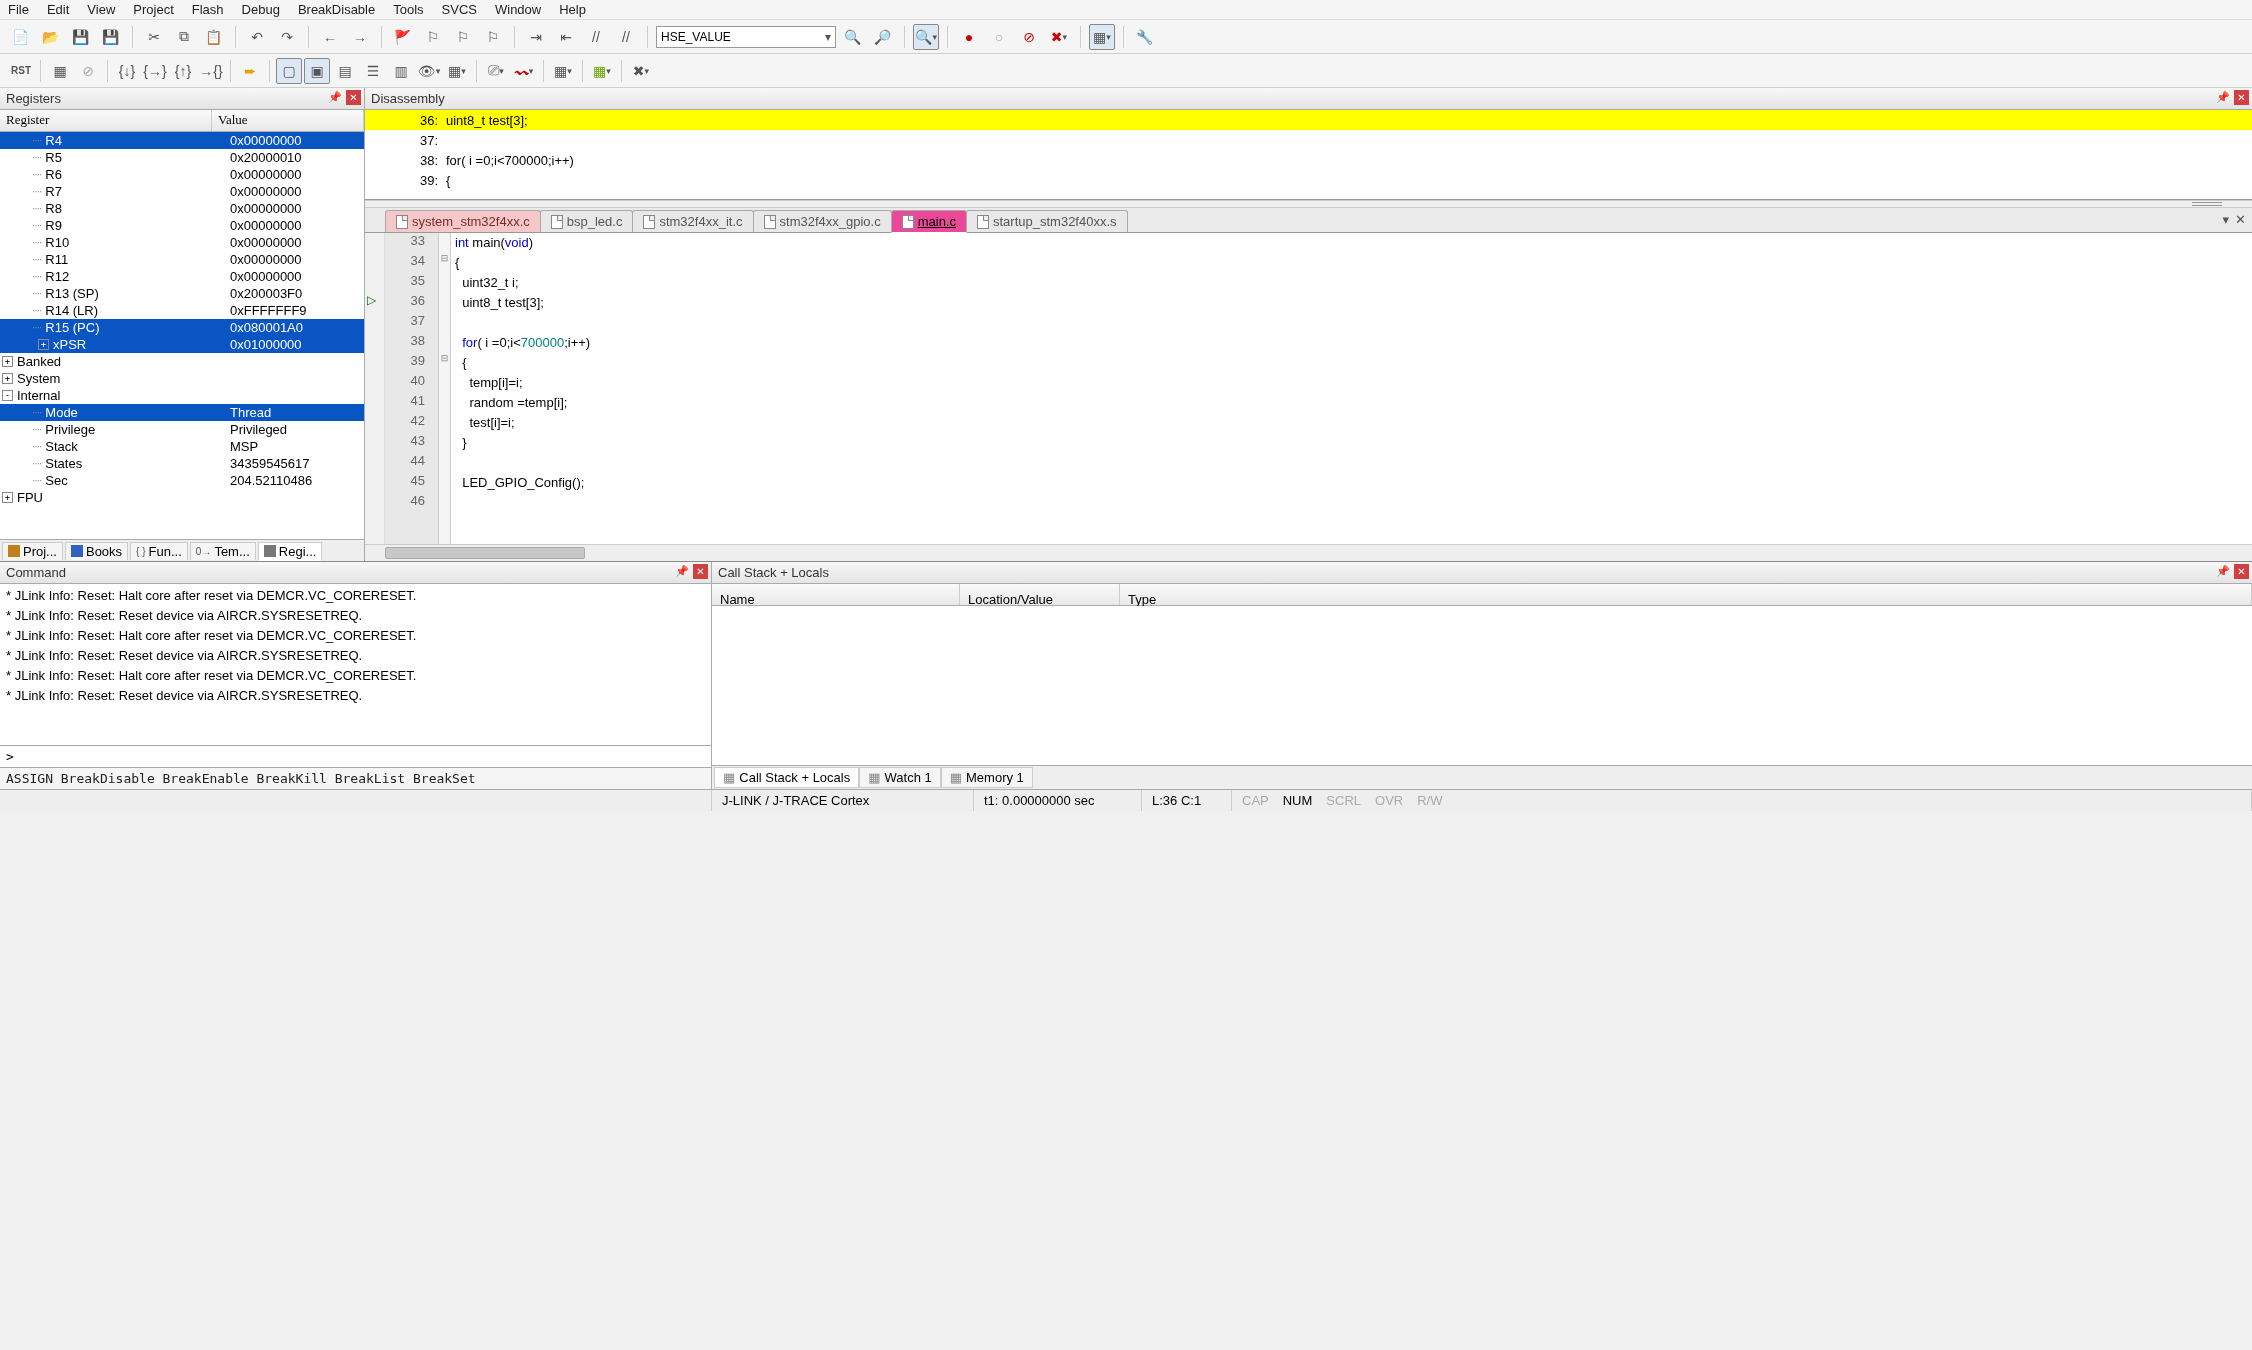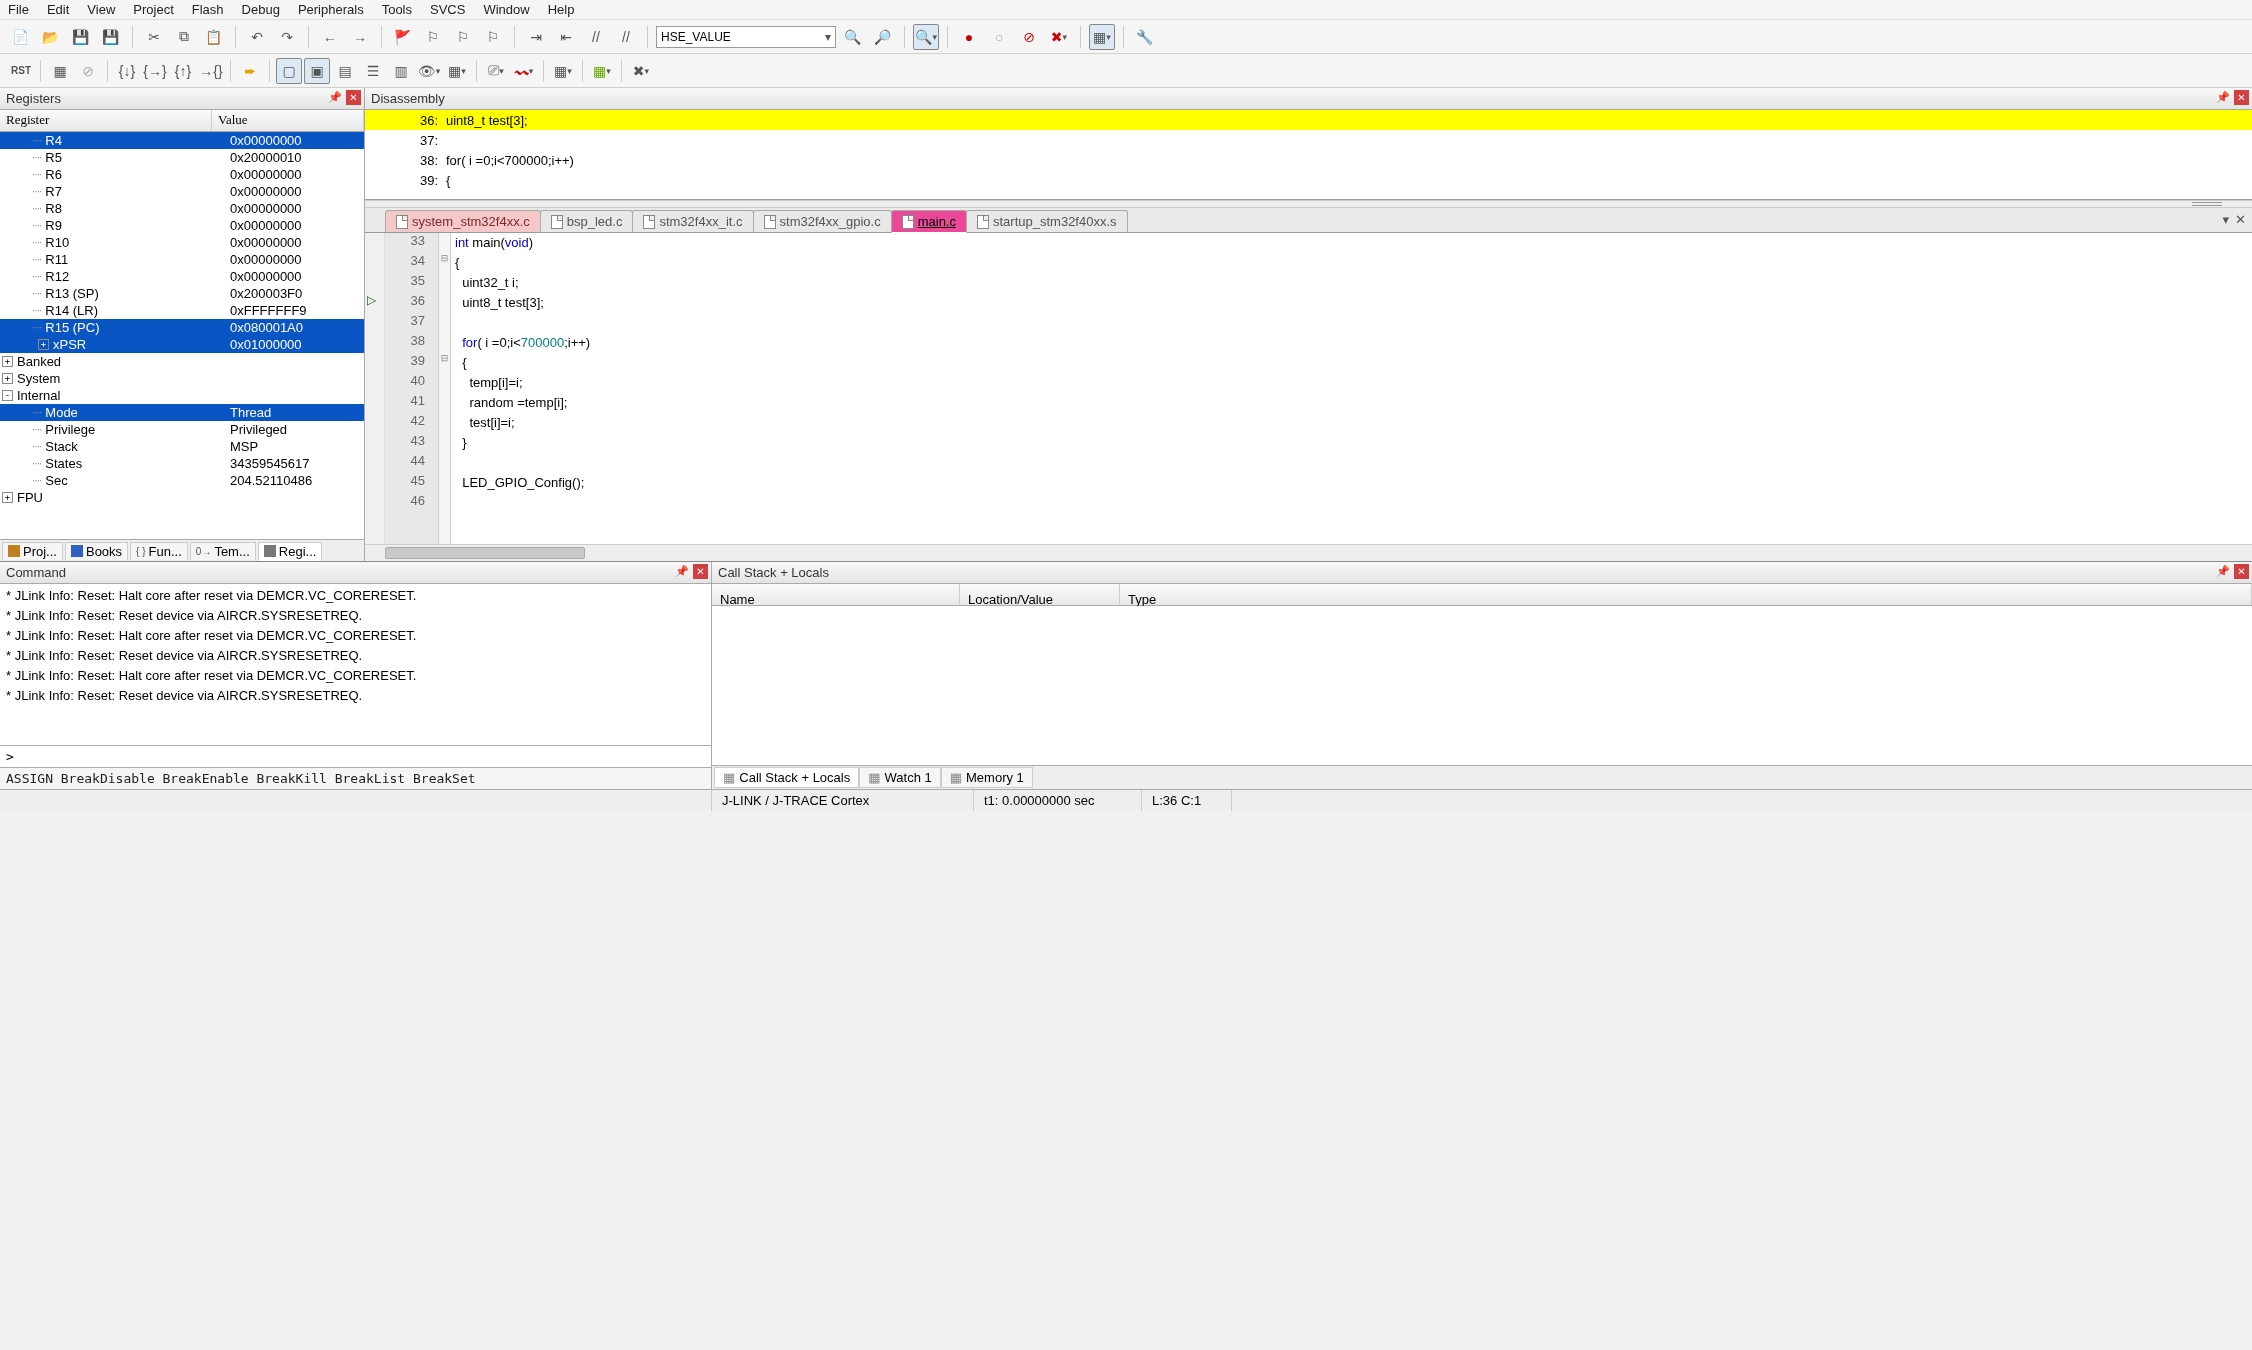--- a/index.html
+++ b/index.html
@@ -77,21 +77,21 @@
 </head>
 <body>
 
 <div class="menubar" id="menubar">
     <span>File</span>
     <span>Edit</span>
     <span>View</span>
     <span>Project</span>
     <span>Flash</span>
     <span>Debug</span>
-    <span>Peripherals</span>
+    <span>BreakDisable</span>
     <span>Tools</span>
     <span>SVCS</span>
     <span>Window</span>
     <span>Help</span>
   </div>
 
 <div class="toolbar">
   <div class="tbtn">📄</div>
   <div class="tbtn">📂</div>
   <div class="tbtn">💾</div>
@@ -539,13 +539,20 @@
         </div>
       </div>
   </div>
 </div>
 
 <div class="status">
   <div class="cell" style="width:712px"></div>
   <div class="cell" style="width:262px">J-LINK / J-TRACE Cortex</div>
   <div class="cell" style="width:168px">t1: 0.00000000 sec</div>
   <div class="cell" style="width:90px">L:36 C:1</div>
+  <div class="cell" id="statcaps" style="flex:1;gap:6px">
+      <span style="margin-right: 8px; color: rgb(170, 170, 170);">CAP</span>
+      <span style="margin-right: 8px;">NUM</span>
+      <span style="margin-right: 8px; color: rgb(170, 170, 170);">SCRL</span>
+      <span style="margin-right: 8px; color: rgb(170, 170, 170);">OVR</span>
+      <span style="margin-right: 8px; color: rgb(170, 170, 170);">R/W</span>
+    </div>
 </div>
 
 </body></html>

